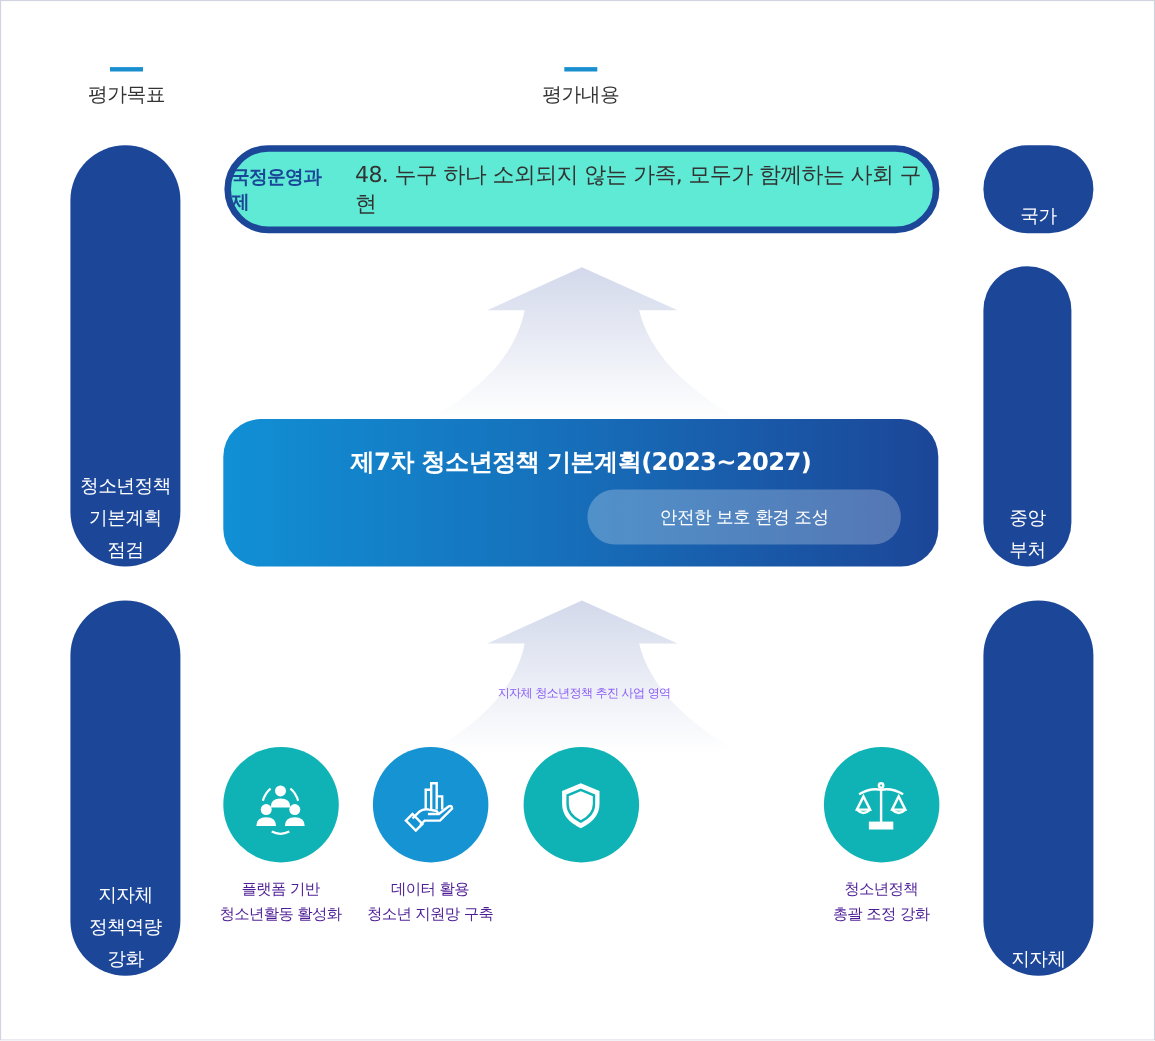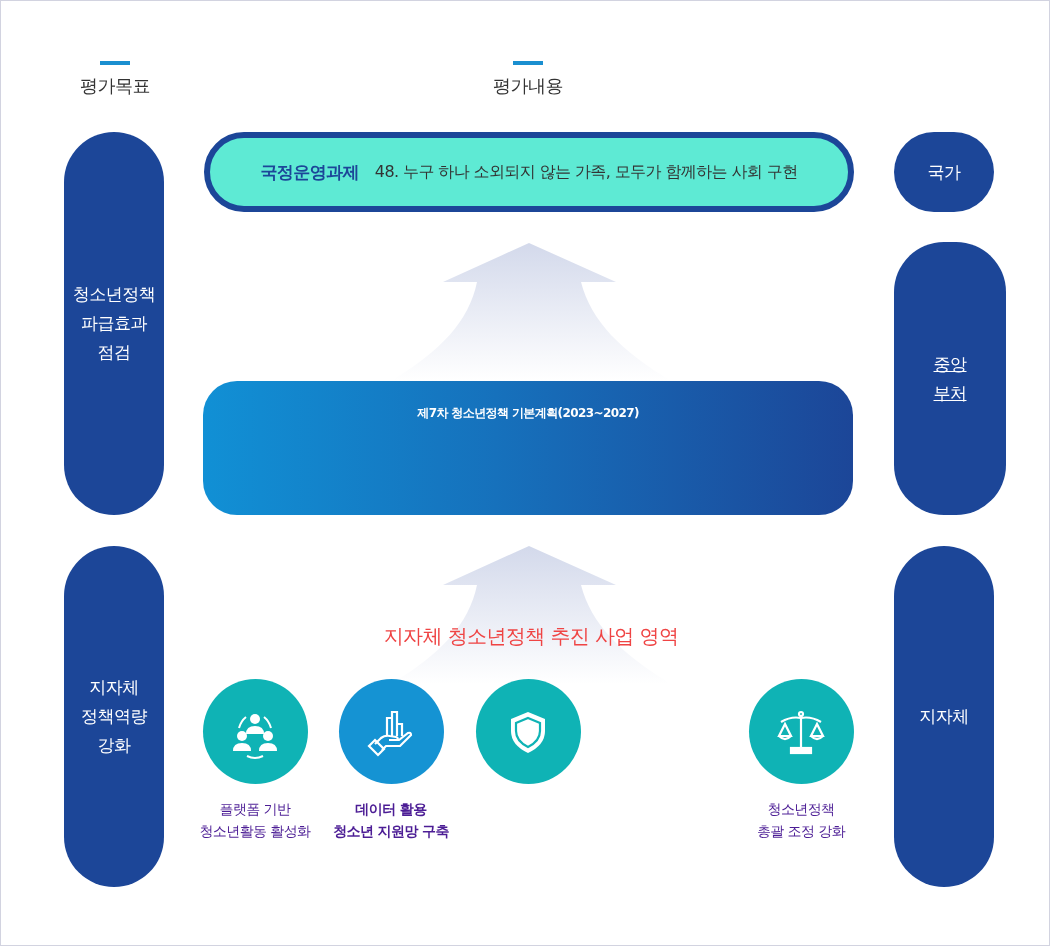--- a/index.html
+++ b/index.html
@@ -4,37 +4,37 @@
 <style>
   html, body { margin: 0; padding: 0; background: #ffffff; }
   body { width: 1050px; height: 946px; position: relative; overflow: hidden;
          font-family: "DejaVu Sans", "Liberation Sans", sans-serif; }
   .frame { position: absolute; left: 0; top: 0; width: 1048px; height: 944px;
            border: 1px solid #d2d3e0; background: #fff; }
   .col-head { position: absolute; top: 60px; width: 120px; text-align: center; }
   .col-head .bar { width: 30px; height: 4px; background: #1a8fd0; margin: 0 auto 9px; }
   .col-head .txt { font-size: 18px; color: #333; font-weight: 500; letter-spacing: -0.5px; }
   .pill { position: absolute; background: #1c4698; color: #fff; border-radius: 50px;
-          display: flex; align-items: center; justify-content: center; text-align: center;
+          display: flex; align-items: flex-end; justify-content: center; text-align: center;
           font-size: 17px; line-height: 29px; font-weight: 500; letter-spacing: -0.5px; }
   .national { position: absolute; left: 203px; top: 131px; width: 650px; height: 80px;
               box-sizing: border-box; border: 6px solid #1c4698; border-radius: 40px; background: #5eead4;
               display: flex; align-items: center; justify-content: center; gap: 16px; }
   .national .lbl { color: #1c4698; font-weight: 700; font-size: 17px; letter-spacing: -0.6px; }
-  .national .val { color: #333; font-size: 16px; letter-spacing: -0.6px; }
+  .national .val { color: #333; font-size: 20px; letter-spacing: -0.6px; }
   .arrow { position: absolute; }
   .plan { position: absolute; left: 202px; top: 380px; width: 650px; height: 134px; border-radius: 34px;
           background: linear-gradient(90deg, #1190d5 0%, #1671bc 45%, #1c4698 100%); }
   .plan .title { position: absolute; top: 24px; left: 0; right: 0; text-align: center; color: #fff;
-                 font-size: 12px; font-weight: 700; letter-spacing: -0.6px; }
+                 font-size: 22px; font-weight: 700; letter-spacing: -0.6px; }
   .plan .sub { position: absolute; top: 64px; height: 50px; width: 285px; border-radius: 25px;
                background: rgba(255,255,255,0.25); color: #fff; font-size: 16px;
                display: flex; align-items: center; justify-content: center; letter-spacing: -0.5px; }
   .local-title { position: absolute; left: 380px; top: 622px; width: 300px; text-align: center;
-                 font-size: 20px; color: #ef4444; letter-spacing: -0.6px; }
+                 font-size: 11px; color: #8b5cf6; letter-spacing: -0.6px; }
   .area { position: absolute; top: 678px; width: 150px; text-align: center; }
   .area .circle { width: 105px; height: 105px; border-radius: 50%; margin: 0 auto;
                   display: flex; align-items: center; justify-content: center; }
   .area .cap { margin-top: 14px; font-size: 14px; line-height: 22px; color: #4c1d95; letter-spacing: -0.6px; }
 </style>
 </head>
 <body>
 
 <div class="frame">
 
@@ -43,36 +43,36 @@
     <div class="txt">평가내용</div>
   </div>
   <div class="col-head" style="left:54px;">
     <div class="bar"></div>
     <div class="txt">평가목표</div>
   </div>
 
   <div class="pill" style="left:63px; top:131px; width:100px; height:383px;">
     <div>
       <div>청소년정책</div>
-      <div>파급효과</div>
+      <div>기본계획</div>
       <div>점검</div>
     </div>
   </div>
   <div class="pill" style="left:63px; top:545px; width:100px; height:341px;">
     <div>
       <div>지자체</div>
       <div>정책역량</div>
       <div>강화</div>
     </div>
   </div>
 
   <div class="pill" style="left:893px; top:131px; width:100px; height:80px;">
     <div>국가</div>
   </div>
-  <div class="pill" style="left:893px; top:241px; width:112px; height:273px;text-decoration:underline;">
+  <div class="pill" style="left:893px; top:241px; width:80px; height:273px;">
     <div>
       <div>중앙</div>
       <div>부처</div>
     </div>
   </div>
   <div class="pill" style="left:893px; top:545px; width:100px; height:341px;">
     <div>지자체</div>
   </div>
 
   <div class="national">
@@ -85,20 +85,21 @@
       <linearGradient id="ag1" x1="0" y1="0" x2="0" y2="1">
         <stop offset="0" stop-color="#d3d9eb"></stop>
         <stop offset="1" stop-color="#ffffff"></stop>
       </linearGradient>
     </defs>
     <path d="M148 2 L235 41 L200 41 C210 80 240 110 290 140 L10 140 C60 110 88 80 96 41 L62 41 Z" fill="url(#ag1)"></path>
   </svg>
 
   <div class="plan">
     <div class="title">제7차 청소년정책 기본계획(2023~2027)</div>
+    <div class="sub" style="left:331px;">안전한 보호 환경 조성</div>
   </div>
 
   <svg class="arrow" style="left:380px; top:543px;" width="300" height="140" viewBox="0 0 300 140">
     <defs>
       <linearGradient id="ag2" x1="0" y1="0" x2="0" y2="1">
         <stop offset="0" stop-color="#d3d9eb"></stop>
         <stop offset="1" stop-color="#ffffff"></stop>
       </linearGradient>
     </defs>
     <path d="M148 2 L235 41 L200 41 C210 80 240 110 290 140 L10 140 C60 110 88 80 96 41 L62 41 Z" fill="url(#ag2)"></path>
@@ -119,21 +120,21 @@
         <path d="M44 24 q-2-7 -7-11" stroke="#fff" stroke-width="2" fill="none"></path>
         <path d="M20 52 q8 4 16 0" stroke="#fff" stroke-width="2" fill="none"></path>
       </svg>
     </div>
     <div class="cap">
       <div>플랫폼 기반</div>
       <div>청소년활동 활성화</div>
     </div>
   </div>
 
-  <div class="area" style="left:315px;font-weight:bold;">
+  <div class="area" style="left:315px;">
     <div class="circle" style="background:#1593d3;">
       <svg width="56" height="56" viewBox="0 0 56 56" fill="none" stroke="#fff" stroke-width="2.2">
         <path d="M24 32 V14 h5 v18 M29 32 V8 h5 v24 M34 32 V20 h5 v12"></path>
         <path d="M12 40 l6-6 q4-3 9-2 l6 1 q3 1 1 3 l-8 0 M27 36 l9 0 l9-7 q3-1 3 2 l-11 11 l-14 0 l-4 4"></path>
         <path d="M6 42 l6-6 l9 9 l-6 6z"></path>
       </svg>
     </div>
     <div class="cap">
       <div>데이터 활용</div>
       <div>청소년 지원망 구축</div>

